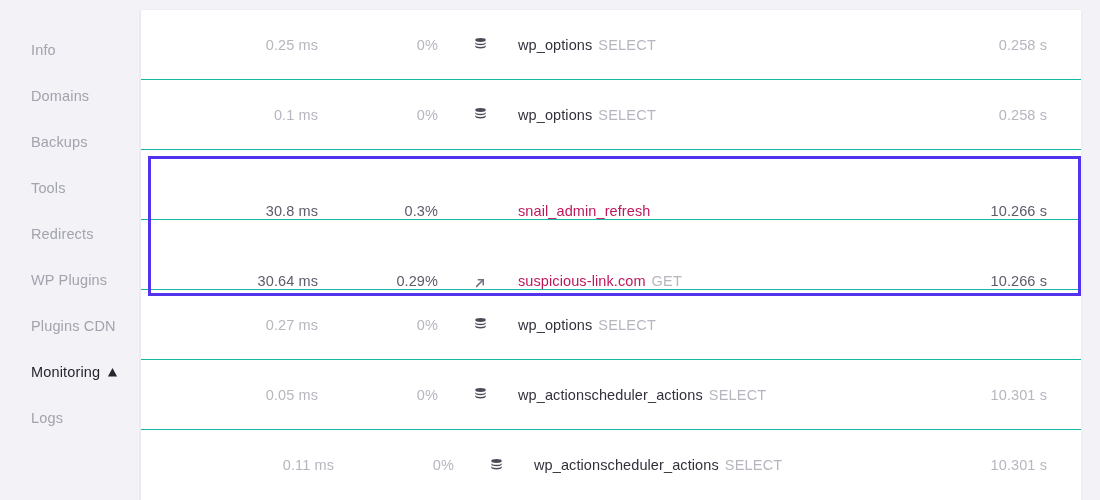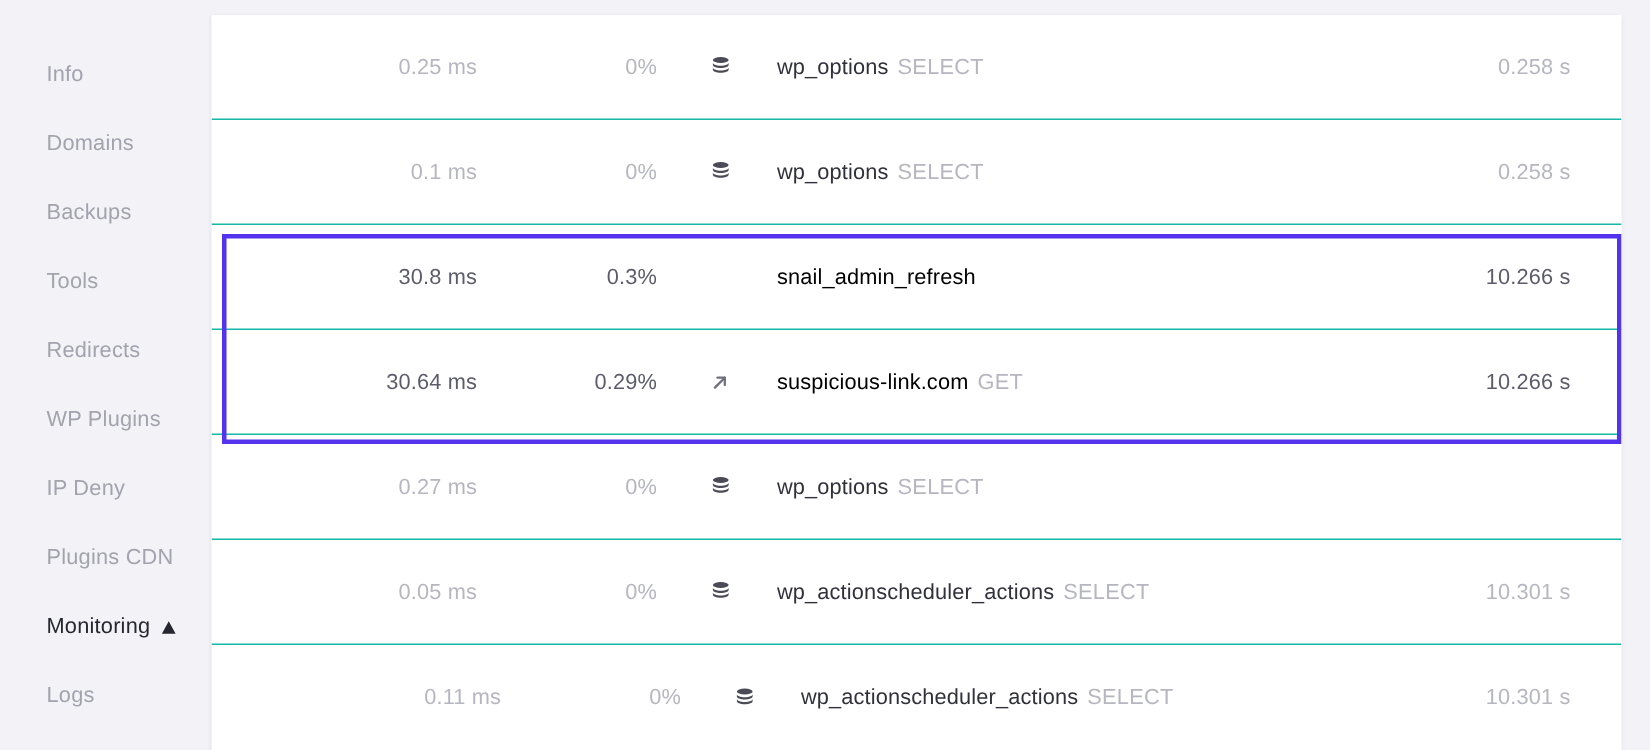--- a/index.html
+++ b/index.html
@@ -84,20 +84,21 @@
     border-bottom: 1px solid #14b8a6;
     font-size: 14.5px;
     color: #b6b6c0;
     background: #ffffff;
   }
 
   .row:last-child { border-bottom: none; margin-left: 16px; }
 
   .row.hl {
     color: #5c5c6b;
+    align-items: flex-end;
   }
 
   .col-duration {
     width: 120px;
     text-align: right;
     padding-right: 0px;
     margin-left: 57px;
     letter-spacing: 0.1px;
   }
 
@@ -125,21 +126,21 @@
     white-space: nowrap;
     overflow: hidden;
   }
 
   .label-main {
     color: #31313c;
     font-weight: 400;
     letter-spacing: 0.1px;
   }
 
-  .row.hl .label-main { color: #000000; }
+  .row.hl .label-main { color: #be185d; }
 
   .label-sub {
     color: #b6b6c0;
     font-weight: 400;
     letter-spacing: 0.2px;
   }
 
   .col-time {
     width: 150px;
     text-align: right;
@@ -179,23 +180,20 @@
       <div class="sidebar-item">
         <span>Tools</span>
       </div>
       <div class="sidebar-item">
         <span>Redirects</span>
       </div>
       <div class="sidebar-item">
         <span>WP Plugins</span>
       </div>
       <div class="sidebar-item">
-        <span>IP Deny</span>
-      </div>
-      <div class="sidebar-item">
         <span>Plugins CDN</span>
       </div>
       <div class="sidebar-item active">
         <span>Monitoring</span>
         <span class="warn-icon" style="display: inline-flex; align-items: center;">
           <svg width="11" height="11" viewBox="0 0 12 12" fill="#26262e">
             <path d="M6 1.2 L11 10.4 H1 Z"></path>
           </svg>
         </span>
       </div>

